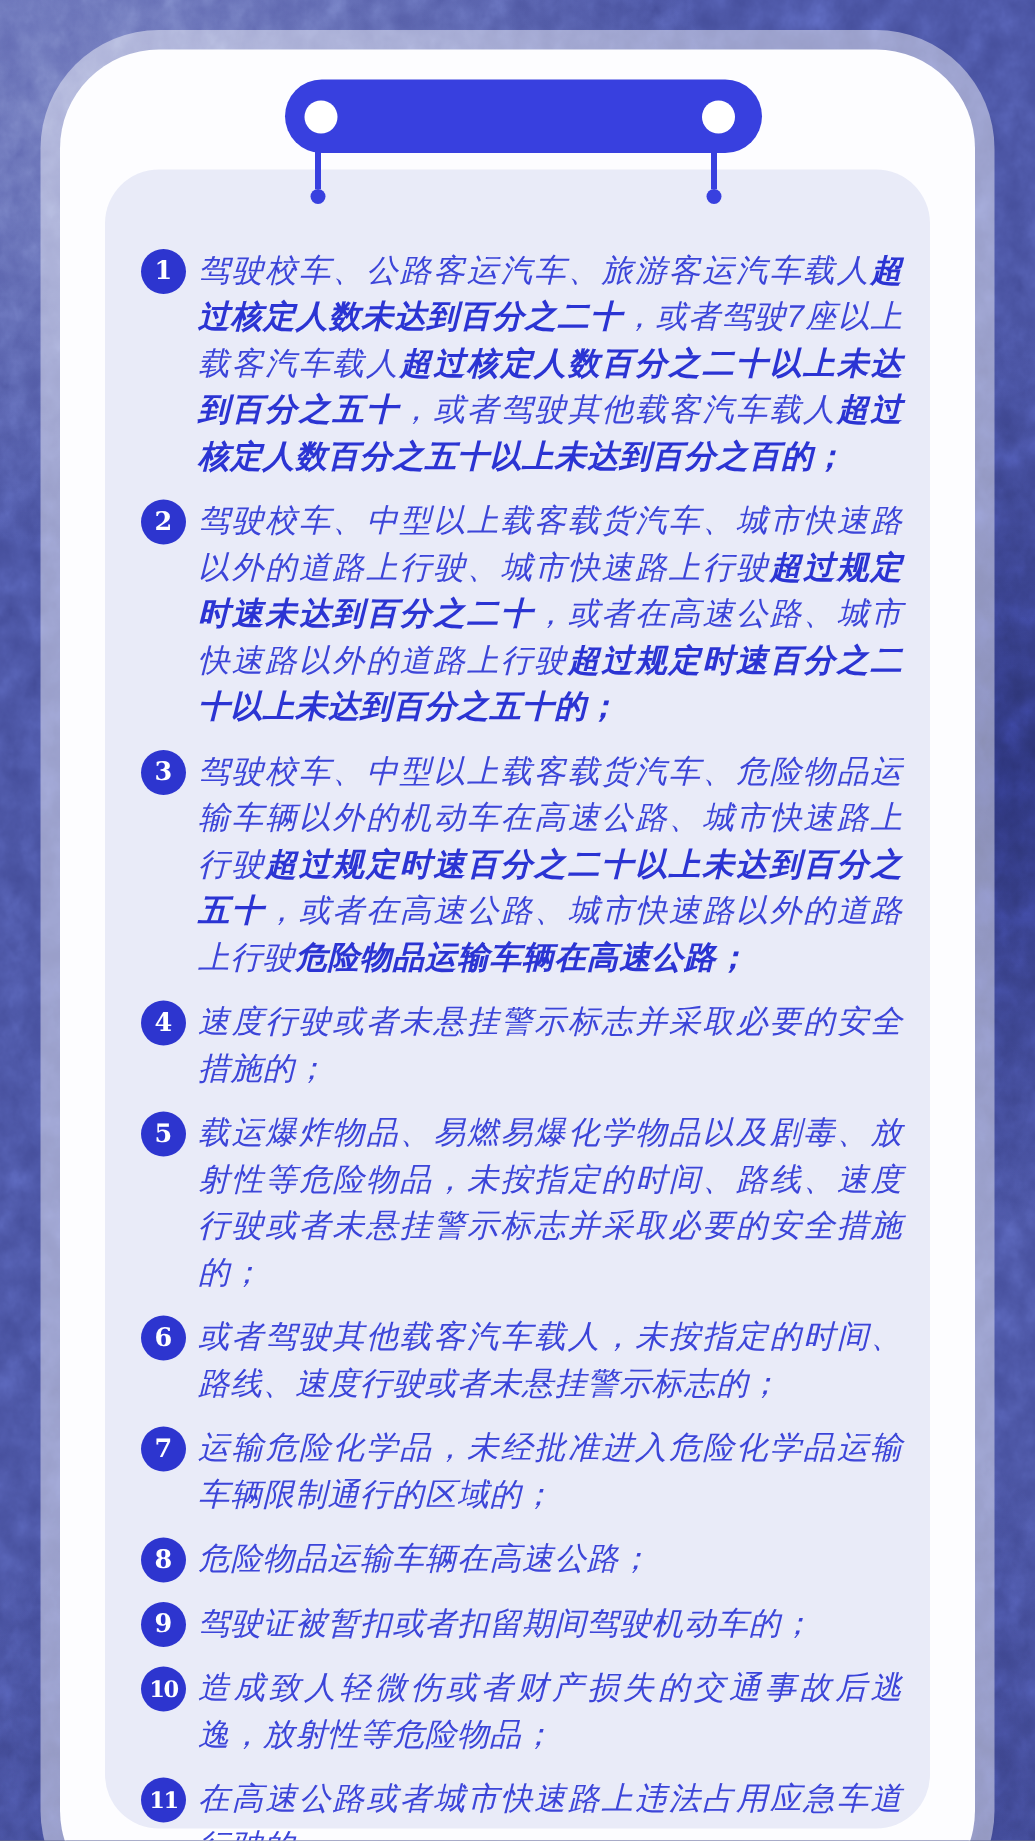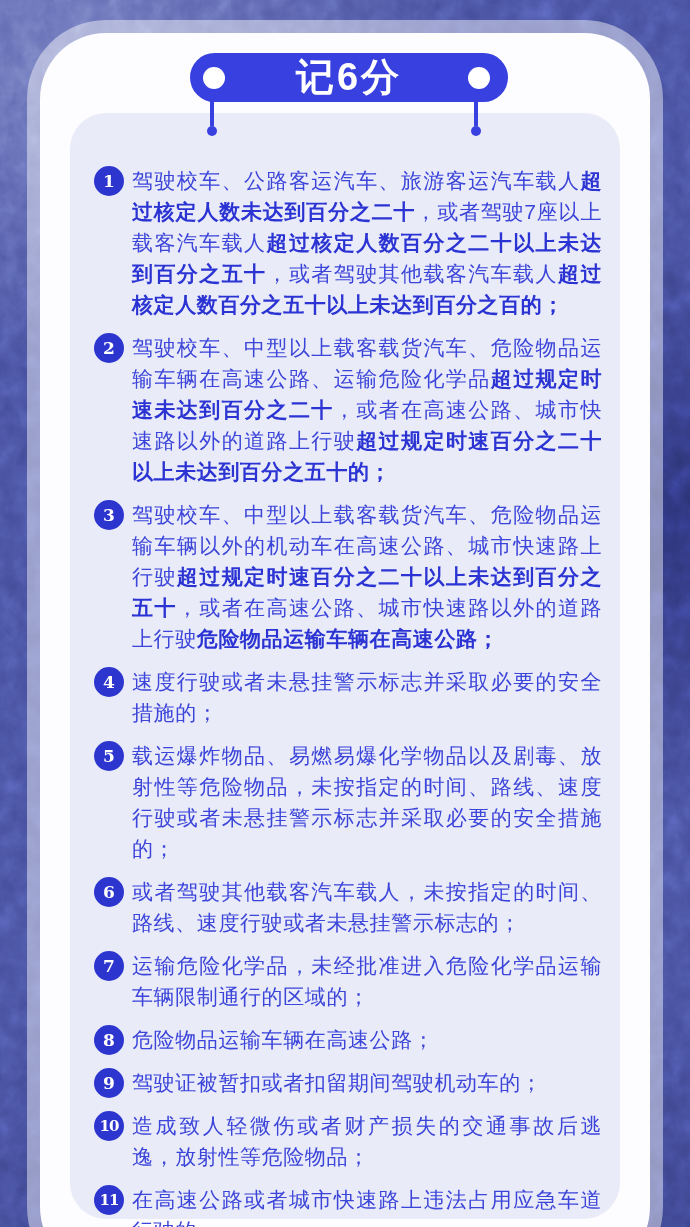--- a/index.html
+++ b/index.html
@@ -46,21 +46,21 @@
     color:#fff;
     font-family:"DejaVu Serif", serif;
     font-weight:700;font-size:17px;line-height:30px;
     display:flex;align-items:center;justify-content:center;
   }
   .badge.two{font-size:15px;letter-spacing:-1px;}
   .item-text{
     margin:0;flex:1;
     font-size:21px;line-height:31px;letter-spacing:.6px;
     color:var(--text-blue,#3c45d9);
-    text-align:justify;text-justify:inter-character;
+    text-align:justify;text-justify:inter-character;font-style:italic;
   }
   .item-text b{color:var(--text-bold-blue,#2b34d3);font-weight:700;}
 
   
   .pill{
     position:absolute;z-index:3;
     left:190px;top:53px;width:318px;height:49px;
     background:var(--pill-blue,#3840df);
     border-radius:25px;
     display:flex;align-items:center;justify-content:center;
@@ -107,21 +107,21 @@
 
   <div class="card"></div>
 
   <div class="panel">
 
     <div style="display:contents"><div class="item">
           <span class="badge">1</span>
           <p class="item-text"><span>驾驶校车、公路客运汽车、旅游客运汽车载人</span><b>超过核定人数未达到百分之二十</b><span>，或者驾驶7座以上载客汽车载人</span><b>超过核定人数百分之二十以上未达到百分之五十</b><span>，或者驾驶其他载客汽车载人</span><b>超过核定人数百分之五十以上未达到百分之百的；</b></p>
         </div><div class="item">
           <span class="badge">2</span>
-          <p class="item-text"><span>驾驶校车、中型以上载客载货汽车、危险物品运输车辆在高速公路、运输危险化学品</span><b>超过规定时速未达到百分之二十</b><span>，或者在高速公路、城市快速路以外的道路上行驶</span><b>超过规定时速百分之二十以上未达到百分之五十的；</b></p>
+          <p class="item-text"><span>驾驶校车、中型以上载客载货汽车、城市快速路以外的道路上行驶、城市快速路上行驶</span><b>超过规定时速未达到百分之二十</b><span>，或者在高速公路、城市快速路以外的道路上行驶</span><b>超过规定时速百分之二十以上未达到百分之五十的；</b></p>
         </div><div class="item">
           <span class="badge">3</span>
           <p class="item-text"><span>驾驶校车、中型以上载客载货汽车、危险物品运输车辆以外的机动车在高速公路、城市快速路上行驶</span><b>超过规定时速百分之二十以上未达到百分之五十</b><span>，或者在高速公路、城市快速路以外的道路上行驶</span><b>危险物品运输车辆在高速公路；</b></p>
         </div><div class="item">
           <span class="badge">4</span>
           <p class="item-text"><span>速度行驶或者未悬挂警示标志并采取必要的安全措施的；</span></p>
         </div><div class="item">
           <span class="badge">5</span>
           <p class="item-text"><span>载运爆炸物品、易燃易爆化学物品以及剧毒、放射性等危险物品，未按指定的时间、路线、速度行驶或者未悬挂警示标志并采取必要的安全措施的；</span></p>
         </div><div class="item">
@@ -140,21 +140,20 @@
           <span class="badge two">10</span>
           <p class="item-text"><span>造成致人轻微伤或者财产损失的交通事故后逃逸，放射性等危险物品；</span></p>
         </div><div class="item">
           <span class="badge two">11</span>
           <p class="item-text"><span>在高速公路或者城市快速路上违法占用应急车道行驶的。</span></p>
         </div></div>
   </div>
 
   <div class="pill">
     <span class="pill-hole left"></span>
-    <span class="pill-title">记6分</span>
     <span class="pill-hole right"></span>
   </div>
 
   <div class="pendant left">
     <div class="line"></div>
     <div class="dot"></div>
   </div>
   <div class="pendant right">
     <div class="line"></div>
     <div class="dot"></div>

